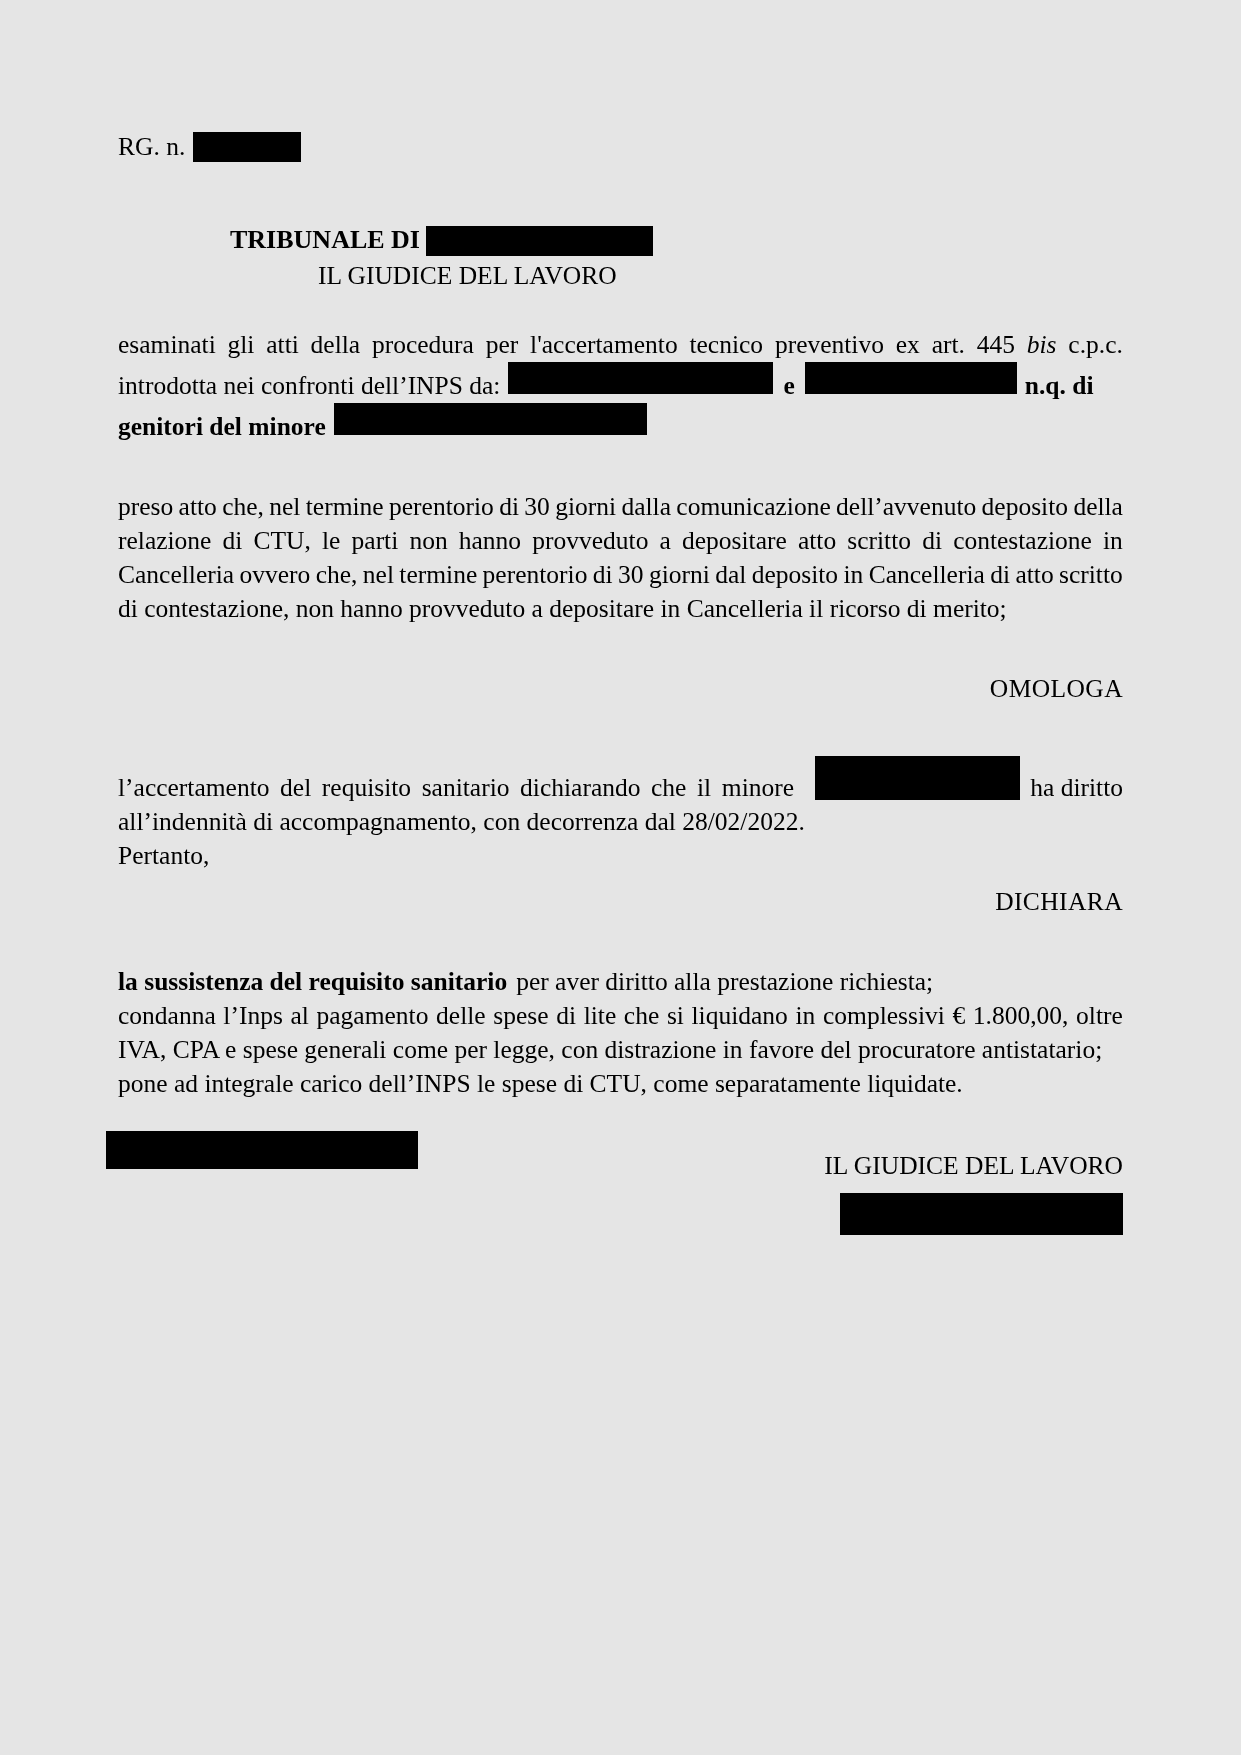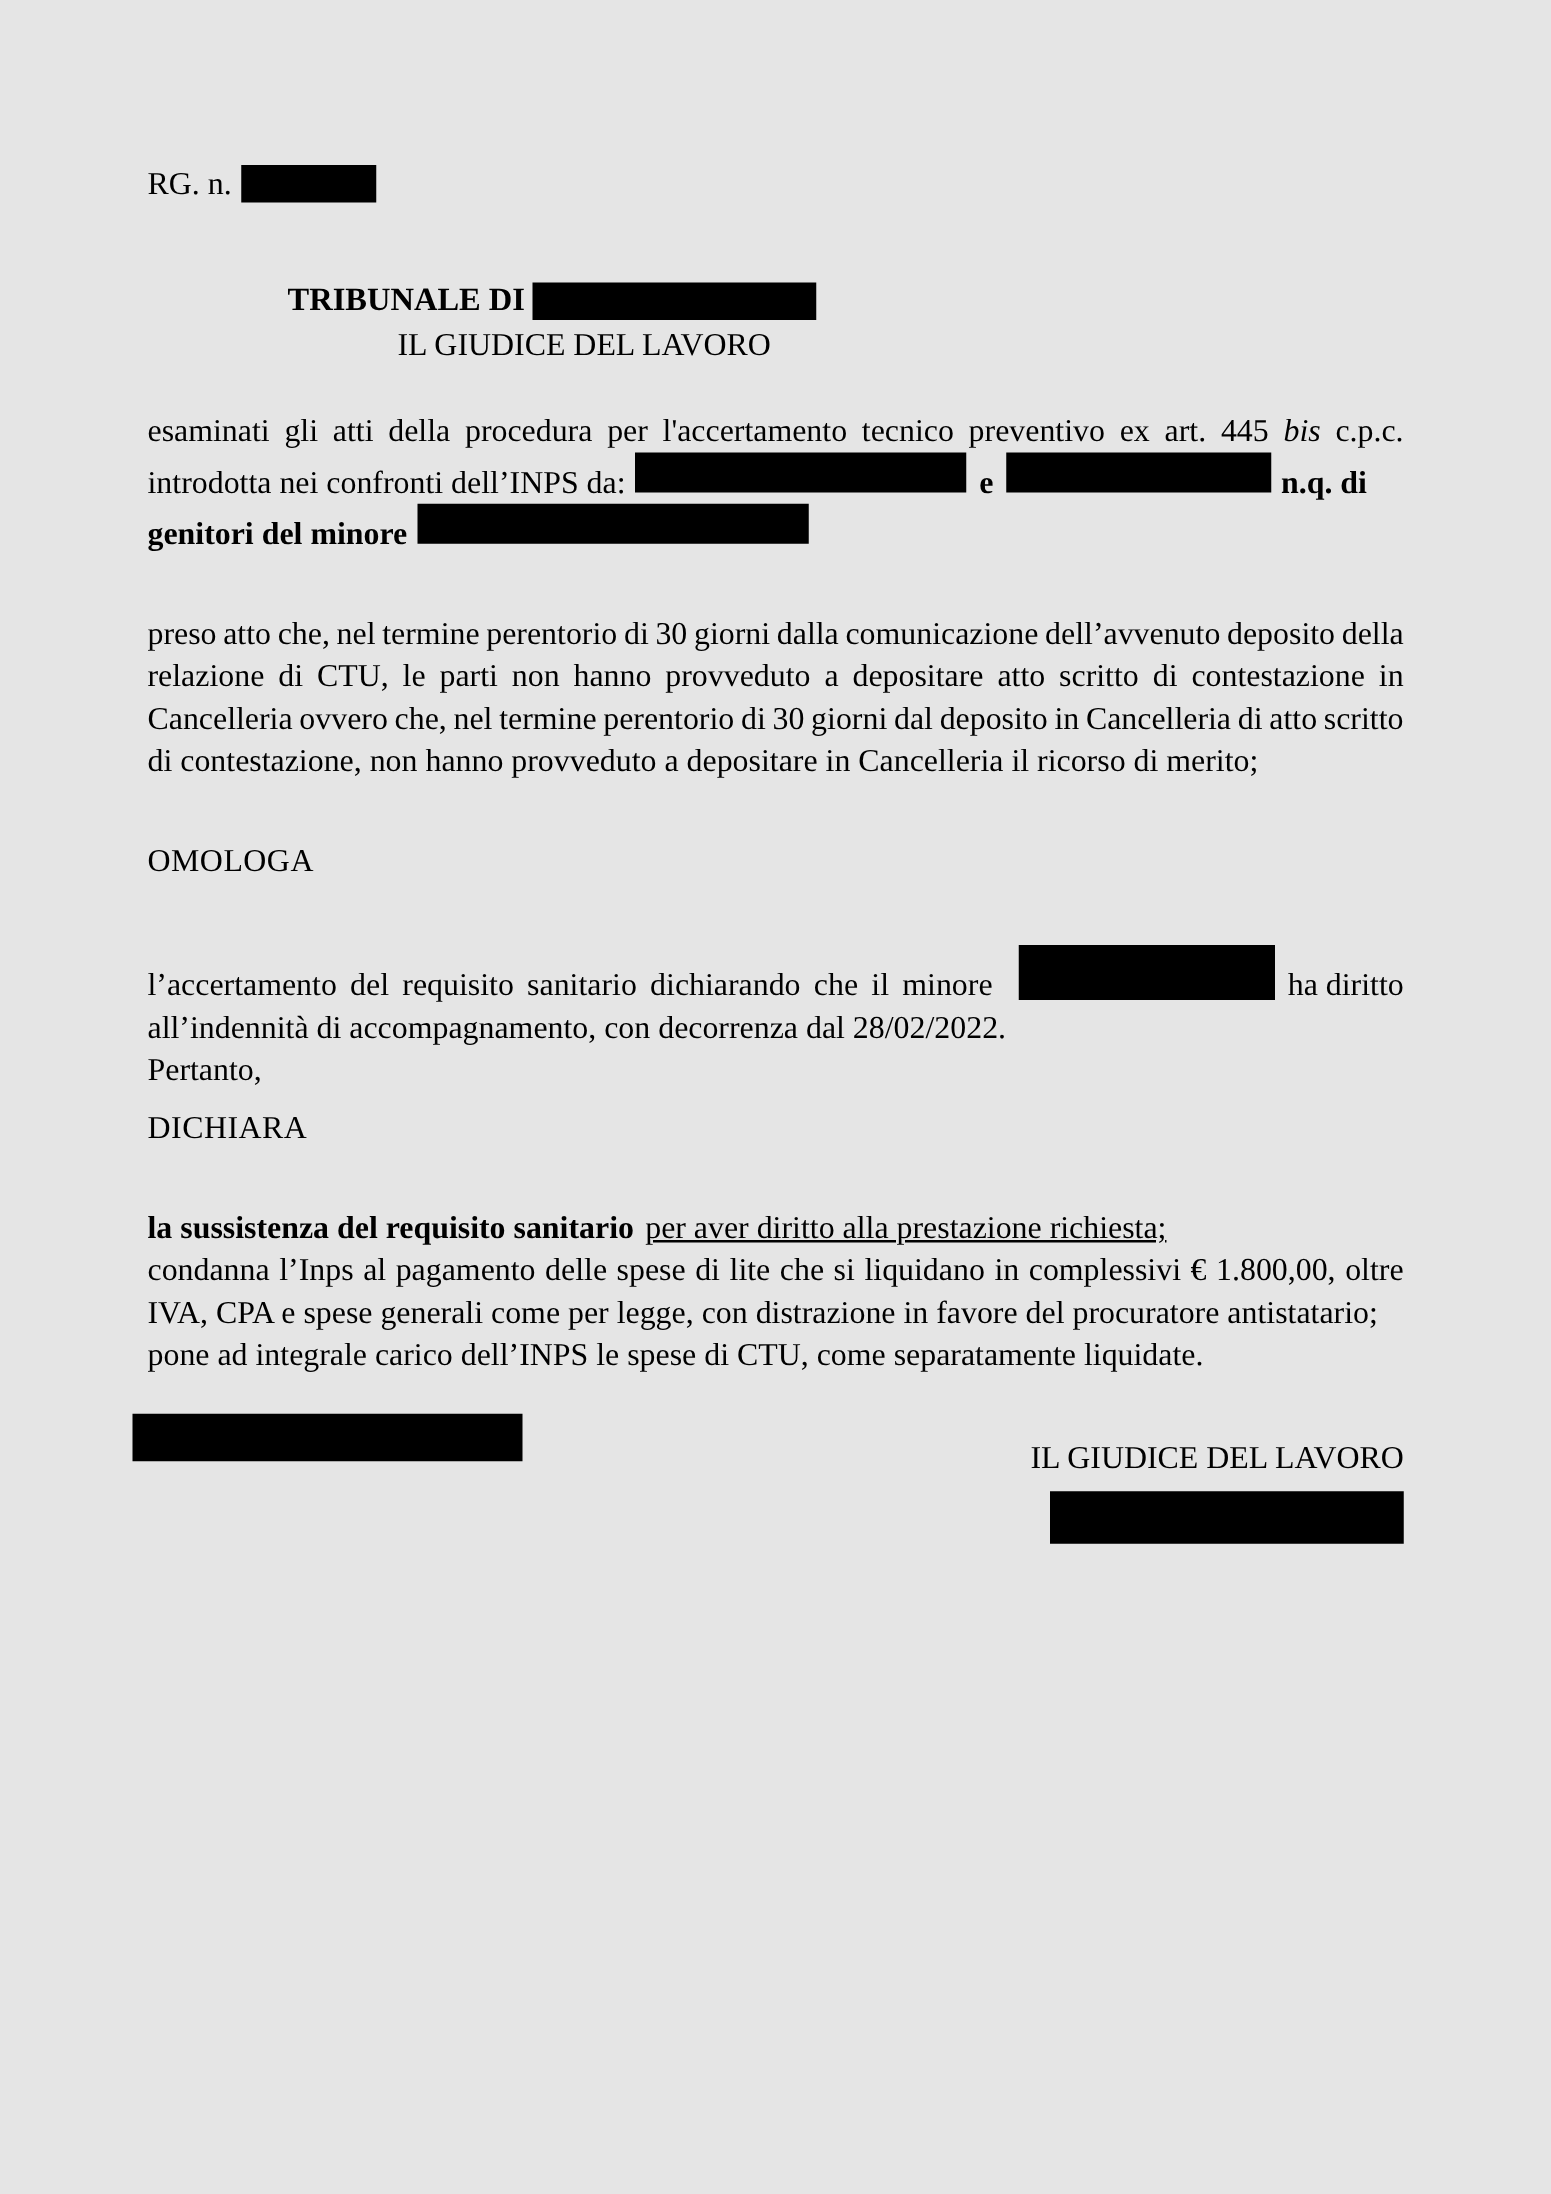--- a/index.html
+++ b/index.html
@@ -88,21 +88,21 @@
   }
   .heading-3 {
     font-size: 25.5px;
     line-height: 36px;
     padding-left: 200px;
   }
 
   .kw {
     font-size: 25.5px;
     line-height: 34px;
-    text-align: left;
+    text-align: right;
     letter-spacing: 0.4px;
   }
 
   .signature-row {
     margin-top: 30px;
     position: relative;
     height: 120px;
   }
   .sign-left {
     position: absolute;
@@ -257,21 +257,21 @@
 
     <div class="gap-xs"></div>
 
     <div class="kw">DICHIARA</div>
 
     <div class="gap-l"></div>
 
     <div class="para">
       <div class="jline">
         <span class="bold">la sussistenza del requisito sanitario</span>
-        <span style="margin-left:9px;text-decoration:underline;">per aver diritto alla prestazione richiesta;</span>
+        <span style="margin-left:9px;">per aver diritto alla prestazione richiesta;</span>
       </div>
       <div class="jline spread">
         <span class="w">condanna</span>
         <span class="w">l’Inps</span>
         <span class="w">al</span>
         <span class="w">pagamento</span>
         <span class="w">delle</span>
         <span class="w">spese</span>
         <span class="w">di</span>
         <span class="w">lite</span>

